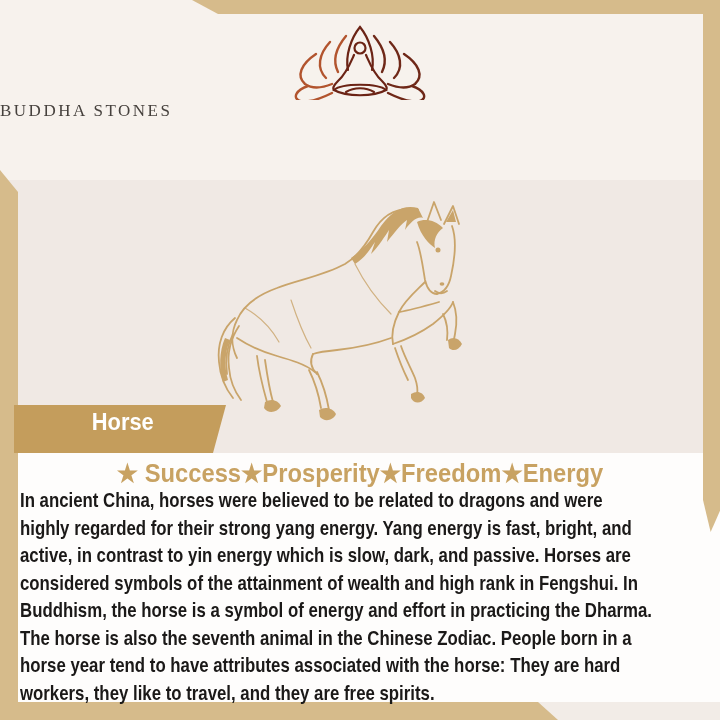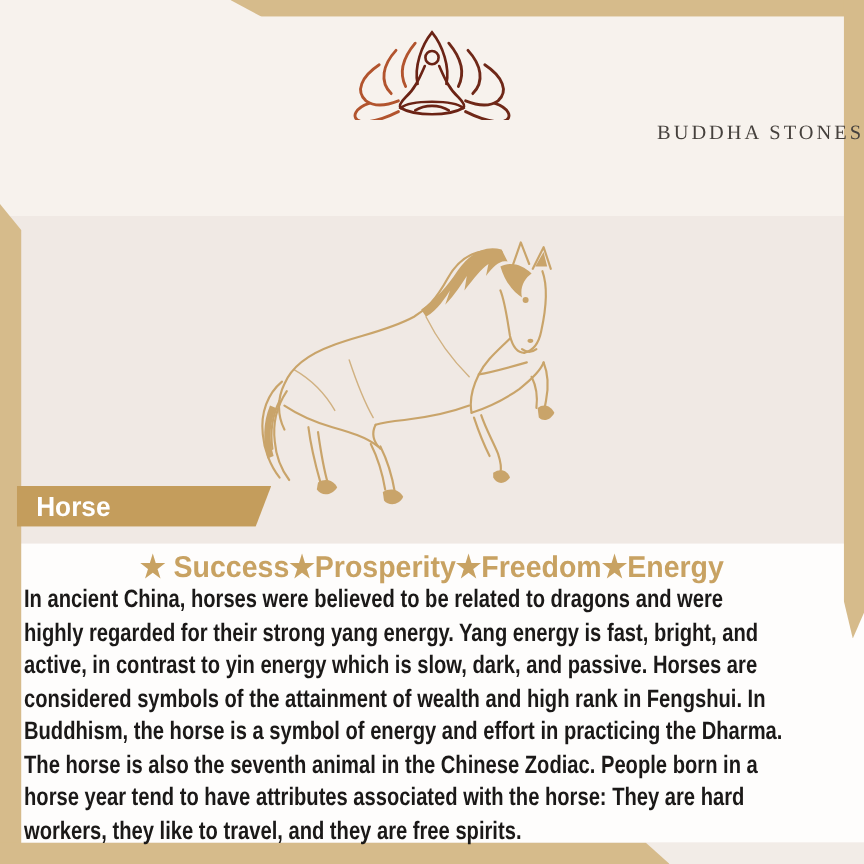--- a/index.html
+++ b/index.html
@@ -17,40 +17,41 @@
     clip-path:polygon(0 0,100% 0,100% 100%,26px 100%);}
   .strip-right{position:absolute;left:703px;top:0;width:17px;height:532px;background:var(--tan,#d6bb8b);
     clip-path:polygon(0 0,100% 0,100% 96%,45% 100%,0 94%);}
   .strip-left{position:absolute;left:0;top:170px;width:18px;height:550px;background:var(--tan,#d6bb8b);
     clip-path:polygon(0 0,100% 22px,100% 100%,0 100%);}
   .band-bottom{position:absolute;left:0;top:702px;width:558px;height:18px;background:var(--tan,#d6bb8b);
     clip-path:polygon(0 0,calc(100% - 20px) 0,100% 100%,0 100%);}
   
   .logo{position:absolute;left:288px;top:24px;width:144px;height:76px;}
   .brand-name{
-    position:absolute;left:0;top:101px;width:720px;text-align:right;
+    position:absolute;left:0;top:101px;width:720px;text-align:left;
     font-family:"Liberation Serif",serif;font-size:17px;letter-spacing:2.5px;
     color:var(--brand_text,#46413d);
   }
   
   .symbols-banner{
     position:absolute;left:148px;top:127px;width:426px;height:53px;
     background:var(--banner_white,#fcfaf8);box-shadow:0 1px 3px rgba(90,70,50,.06);
   }
   .symbols-title{
     width:100%;text-align:center;line-height:53px;font-size:33px;font-weight:bold;
     color:var(--gold,#c8a262);transform:scaleX(.85);transform-origin:50% 50%;white-space:nowrap;
   }
   
   .horse-art{position:absolute;left:205px;top:188px;width:310px;height:260px;}
   
   .horse-label{
-    position:absolute;left:14px;top:405px;width:212px;height:34px;
+    position:absolute;left:14px;top:405px;width:212px;height:48px;
     background:var(--gold_dark,#c49d5c);
     clip-path:polygon(0 0,100% 0,calc(100% - 13px) 100%,0 100%);
+    text-align:center;
   }
   .horse-label-text{
     padding-left:17px;line-height:34px;font-size:23px;font-weight:bold;color:#ffffff;
     transform:scaleX(.95);transform-origin:0 50%;white-space:nowrap;
   }
   
   .traits-line{
     position:absolute;left:0;top:458px;width:720px;text-align:center;line-height:30px;
     font-size:25px;font-weight:bold;color:var(--gold,#c8a262);
     transform:scaleX(.95);transform-origin:50% 50%;white-space:nowrap;

